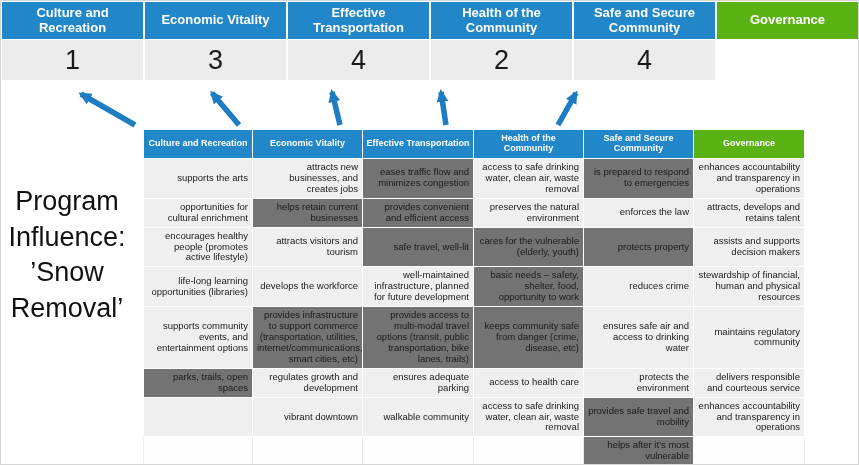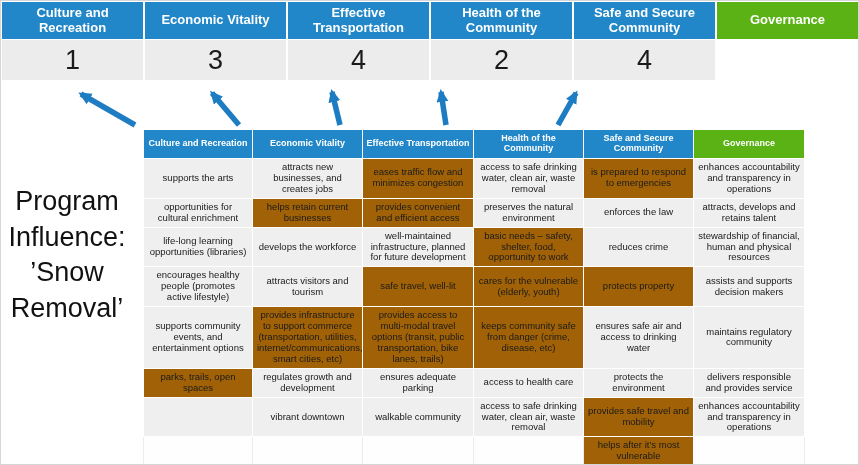--- a/index.html
+++ b/index.html
@@ -21,24 +21,24 @@
   
   .program-label{position:absolute;left:0;top:183px;width:132px;text-align:center;
     font-size:27px;line-height:1.32;color:#111;}
 
   
   table.matrix{position:absolute;left:142px;top:128px;width:661px;border-collapse:collapse;table-layout:fixed;}
   table.matrix th{color:#fff;font-weight:bold;font-size:9px;line-height:1.1;text-align:center;
     padding:2px 2px;height:24px;border:1px solid #fff;}
   table.matrix th.blue{background:#2287C8;}
   table.matrix th.green{background:#5AB214;}
-  table.matrix td{font-size:9.5px;line-height:1.15;color:#1a1a1a;text-align:center;vertical-align:middle;
+  table.matrix td{font-size:9.5px;line-height:1.15;color:#1a1a1a;text-align:right;vertical-align:middle;
     padding:3px 4px;border:1.5px solid #fff;height:28px;box-sizing:border-box;}
   table.matrix td.plain{background:#EFEFEF;}
-  table.matrix td.highlight{background:#a16207;margin-top:24px;}
+  table.matrix td.highlight{background:#737373;margin-top:24px;}
   table.matrix td.empty{background:#FEFEFE;border:1px solid #ECECEC;}
 </style>
 </head>
 <body>
 
 <div class="slide">
 
   <div class="summary" id="summary">
       <div class="sum-col">
         <div class="sum-head blue">Culture and Recreation</div>
@@ -120,50 +120,50 @@
         </tr>
         <tr>
           <td class="plain">opportunities for cultural enrichment</td>
           <td class="highlight">helps retain current businesses</td>
           <td class="highlight">provides convenient and efficient access</td>
           <td class="plain">preserves the natural environment</td>
           <td class="plain">enforces the law</td>
           <td class="plain">attracts, develops and retains talent</td>
         </tr>
         <tr>
+          <td class="plain">encourages healthy people (promotes active lifestyle)</td>
+          <td class="plain">attracts visitors and tourism</td>
+          <td class="highlight">safe travel, well-lit</td>
+          <td class="highlight">cares for the vulnerable (elderly, youth)</td>
+          <td class="highlight">protects property</td>
+          <td class="plain">assists and supports decision makers</td>
+        </tr>
+        <tr>
           <td class="plain">life-long learning opportunities (libraries)</td>
           <td class="plain">develops the workforce</td>
           <td class="plain">well-maintained infrastructure, planned for future development</td>
           <td class="highlight">basic needs – safety, shelter, food, opportunity to work</td>
           <td class="plain">reduces crime</td>
           <td class="plain">stewardship of financial, human and physical resources</td>
-        </tr>
-        <tr>
-          <td class="plain">encourages healthy people (promotes active lifestyle)</td>
-          <td class="plain">attracts visitors and tourism</td>
-          <td class="highlight">safe travel, well-lit</td>
-          <td class="highlight">cares for the vulnerable (elderly, youth)</td>
-          <td class="highlight">protects property</td>
-          <td class="plain">assists and supports decision makers</td>
         </tr>
         <tr>
           <td class="plain">supports community events, and entertainment options</td>
           <td class="highlight">provides infrastructure to support commerce (transportation, utilities, internet/communications, smart cities, etc)</td>
           <td class="highlight">provides access to multi-modal travel options (transit, public transportation, bike lanes, trails)</td>
           <td class="highlight">keeps community safe from danger (crime, disease, etc)</td>
           <td class="plain">ensures safe air and access to drinking water</td>
           <td class="plain">maintains regulatory community</td>
         </tr>
         <tr>
           <td class="highlight">parks, trails, open spaces</td>
           <td class="plain">regulates growth and development</td>
           <td class="plain">ensures adequate parking</td>
           <td class="plain">access to health care</td>
           <td class="plain">protects the environment</td>
-          <td class="plain">delivers responsible and provides service</td>
+          <td class="plain">delivers responsible and courteous service</td>
         </tr>
         <tr>
           <td class="plain"></td>
           <td class="plain">vibrant downtown</td>
           <td class="plain">walkable community</td>
           <td class="plain">access to safe drinking water, clean air, waste removal</td>
           <td class="highlight">provides safe travel and mobility</td>
           <td class="plain">enhances accountability and transparency in operations</td>
         </tr>
         <tr>

